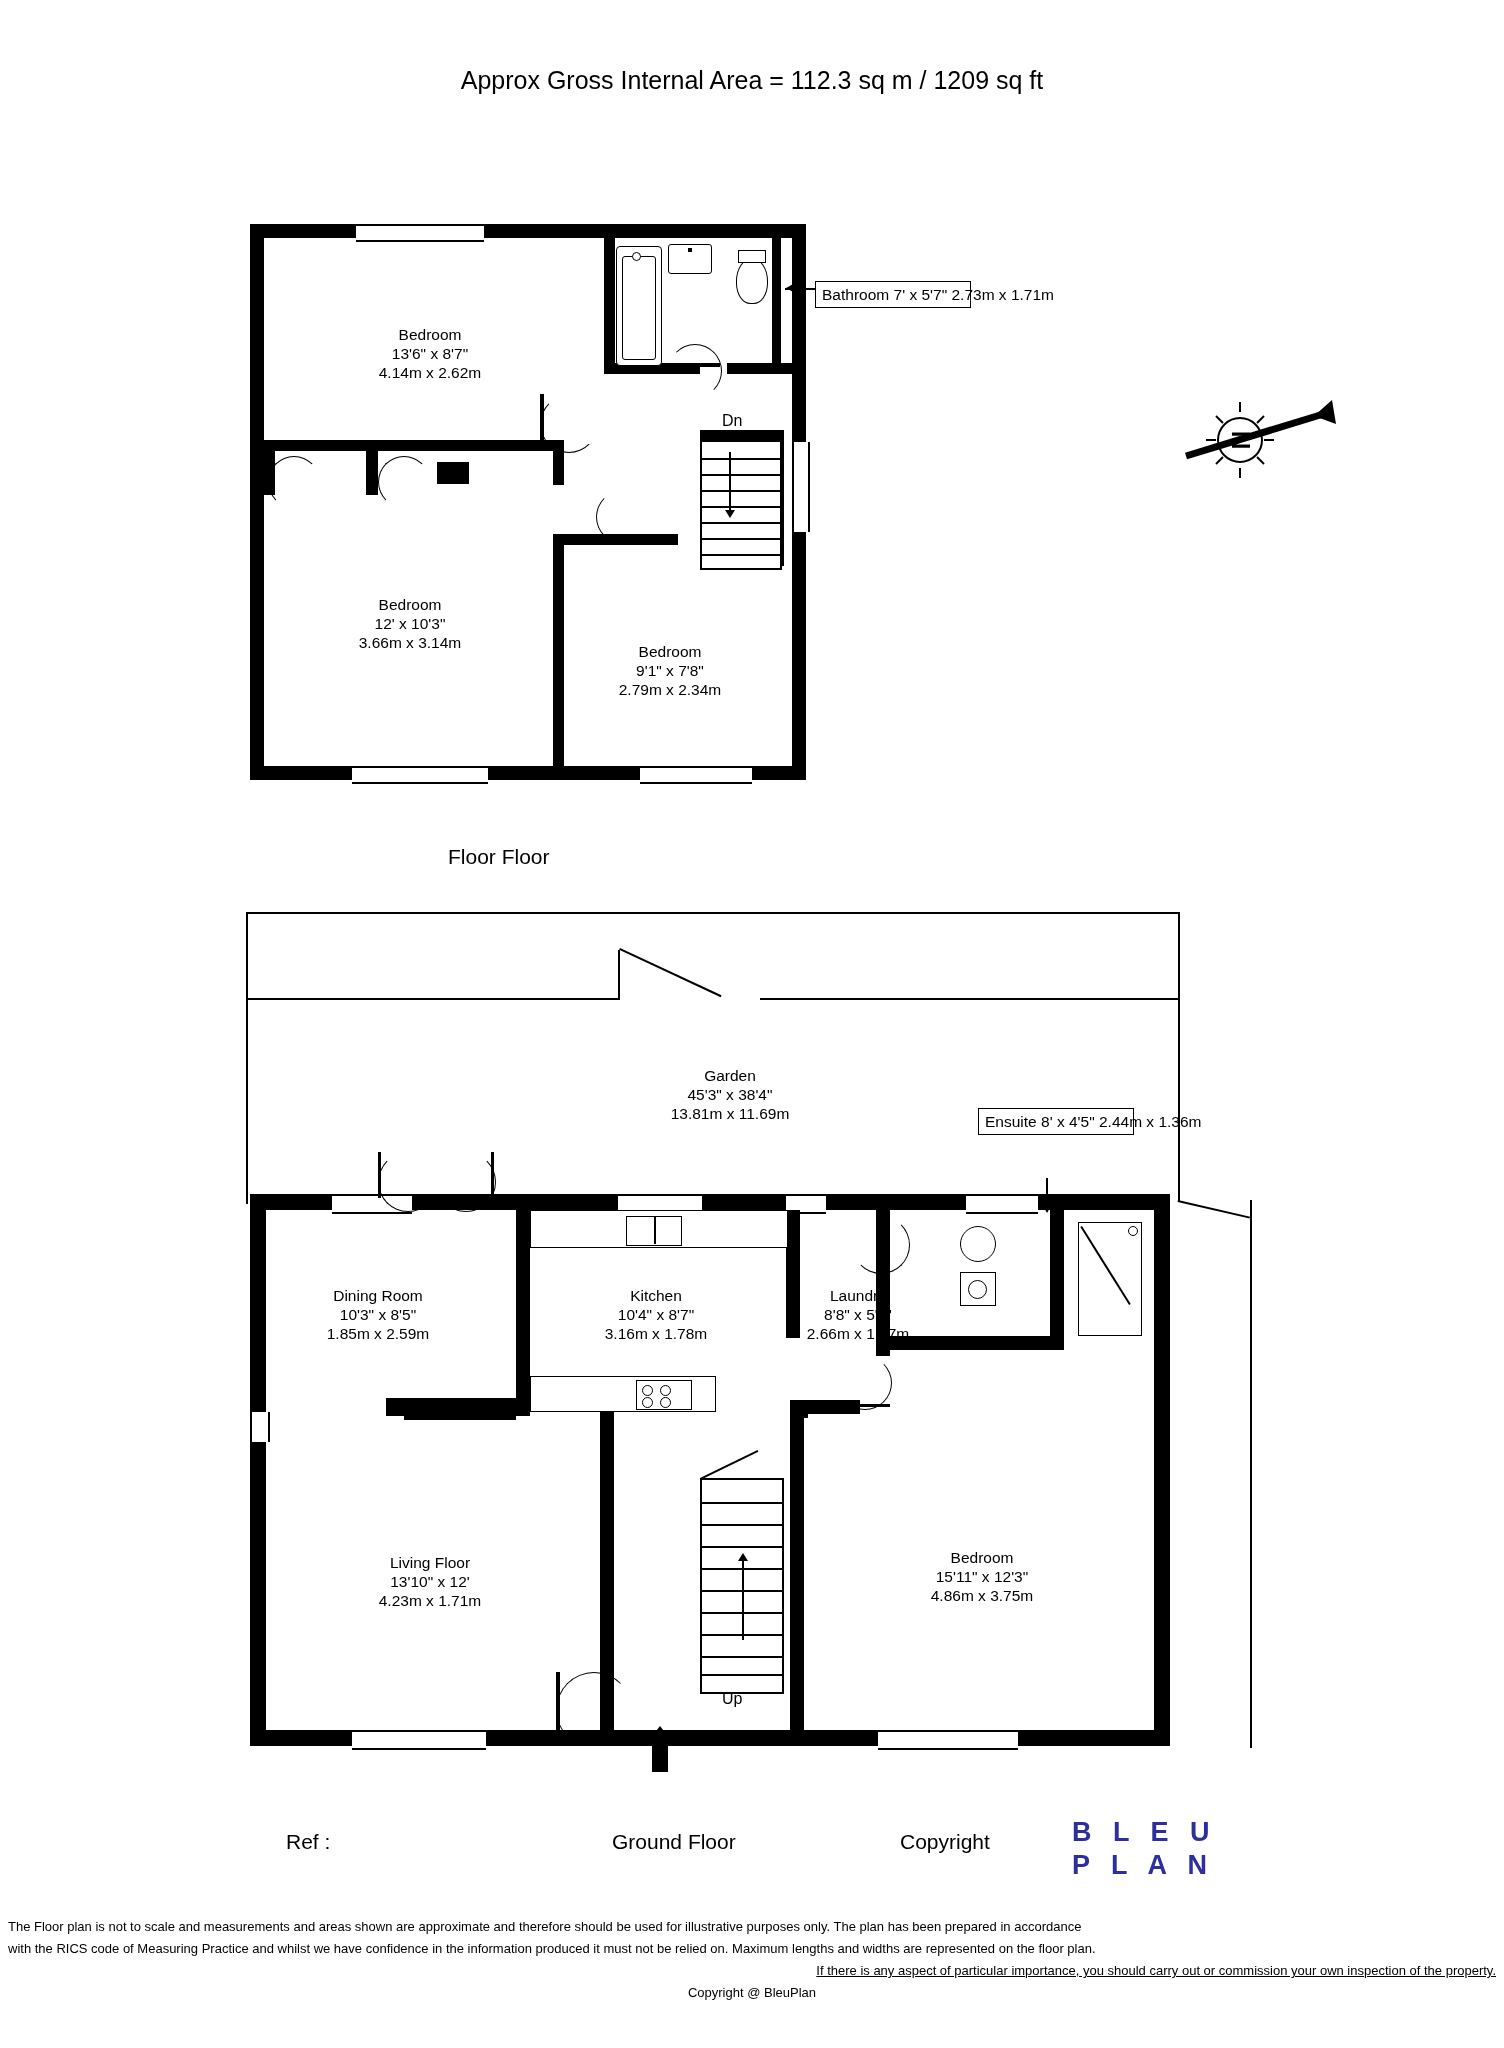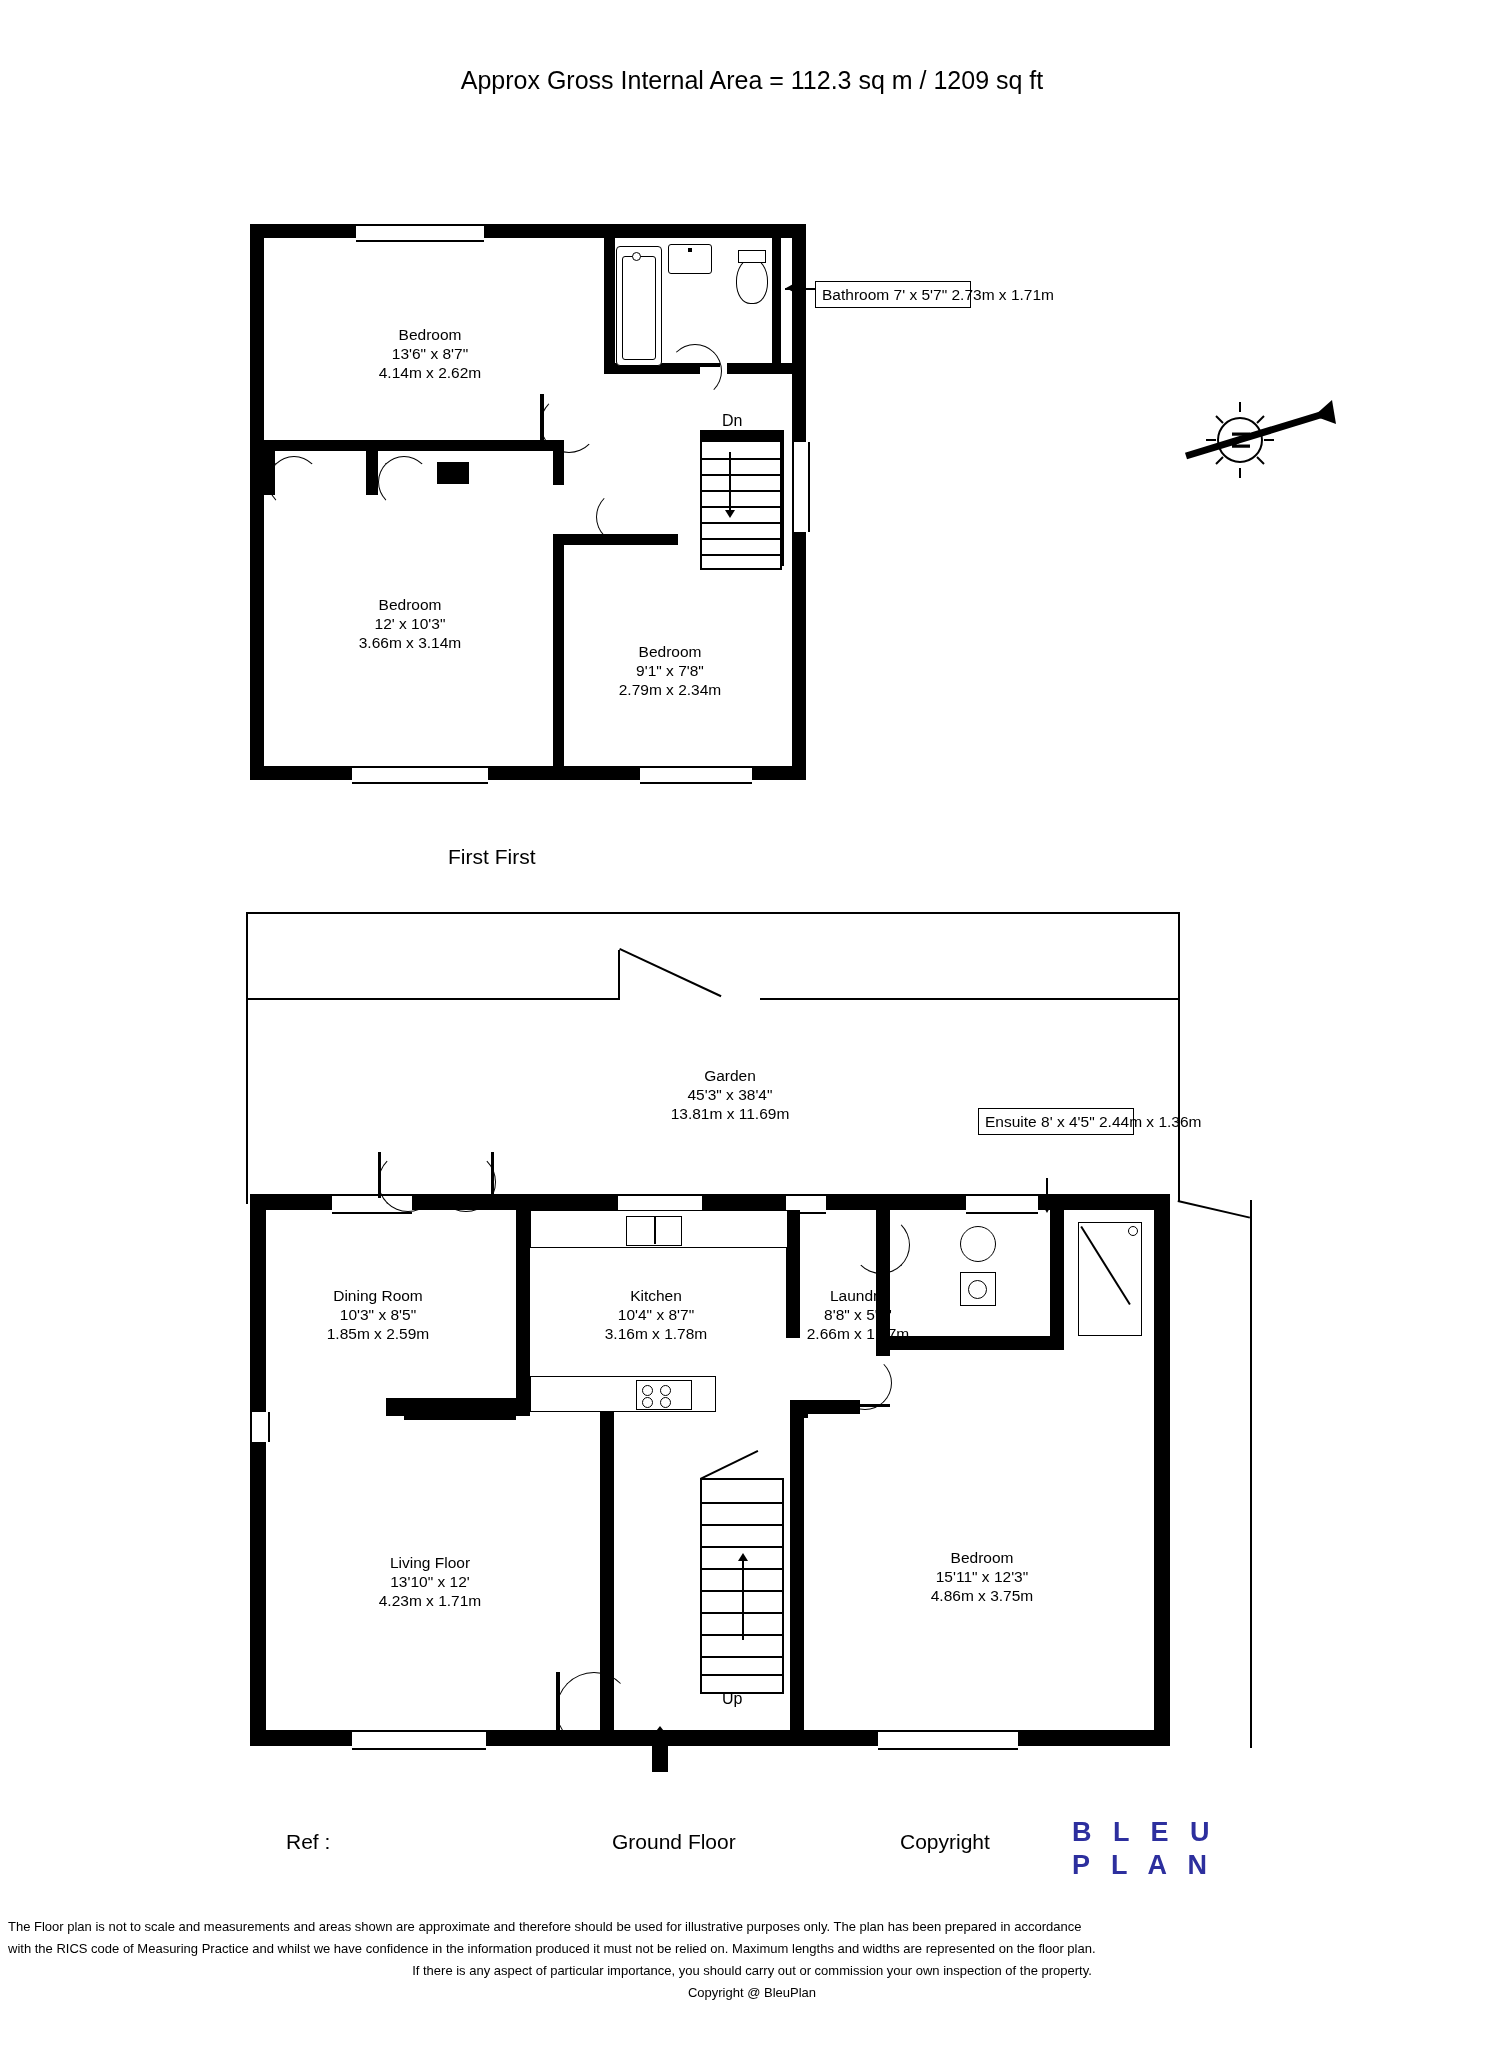--- a/index.html
+++ b/index.html
@@ -181,21 +181,21 @@
   .disclaimer {
     position: absolute;
     left: 8px;
     width: 1488px;
     font-size: 13px;
     line-height: 22px;
     text-align: center;
   }
   .disclaimer .l1 { display: block; text-align: left; }
   .disclaimer .l2 { display: block; text-align: left; }
-  .disclaimer .l3 { display: block; text-align: center; }
+  .disclaimer .l3 { display: block; text-align: right; text-decoration: underline; }
   .disclaimer .l4 { display: block; text-align: center; }
 </style>
 </head>
 <body>
 
 <div id="page">
 
   <div class="subtitle">Approx Gross Internal Area = 112.3 sq m / 1209 sq ft</div>
 
   <div>
@@ -286,21 +286,21 @@
 
     <div class="leader" style="left:785px; top:288px; width:30px; height:2px;"></div>
     <div class="leader" style="left:813px; top:288px; width:2px; height:2px;"></div>
     <div class="arrowhead" style="left:786px; top:283px; border-top:5px solid transparent; border-bottom:5px solid transparent; border-right:9px solid #000;"></div>
     <div class="callout" style="left:815px; top:281px; width:142px;">
       <span class="nm">Bathroom</span>
       <span class="d1">7' x 5'7"</span>
       <span class="d2">2.73m x 1.71m</span>
     </div>
 
-    <div class="floor-name" style="left:448px; top:845px;">First First</div>
+    <div class="floor-name" style="left:448px; top:845px;">Floor Floor</div>
   </div>
 
   <div class="compass" style="left:1180px; top:390px; width:160px; height:110px;">
     <svg width="160" height="110" viewBox="0 0 160 110">
       <g stroke="#000" stroke-width="2">
         <line x1="60" y1="12" x2="60" y2="22"></line>
         <line x1="60" y1="78" x2="60" y2="88"></line>
         <line x1="26" y1="50" x2="36" y2="50"></line>
         <line x1="84" y1="50" x2="94" y2="50"></line>
         <line x1="36" y1="26" x2="43" y2="33"></line>

